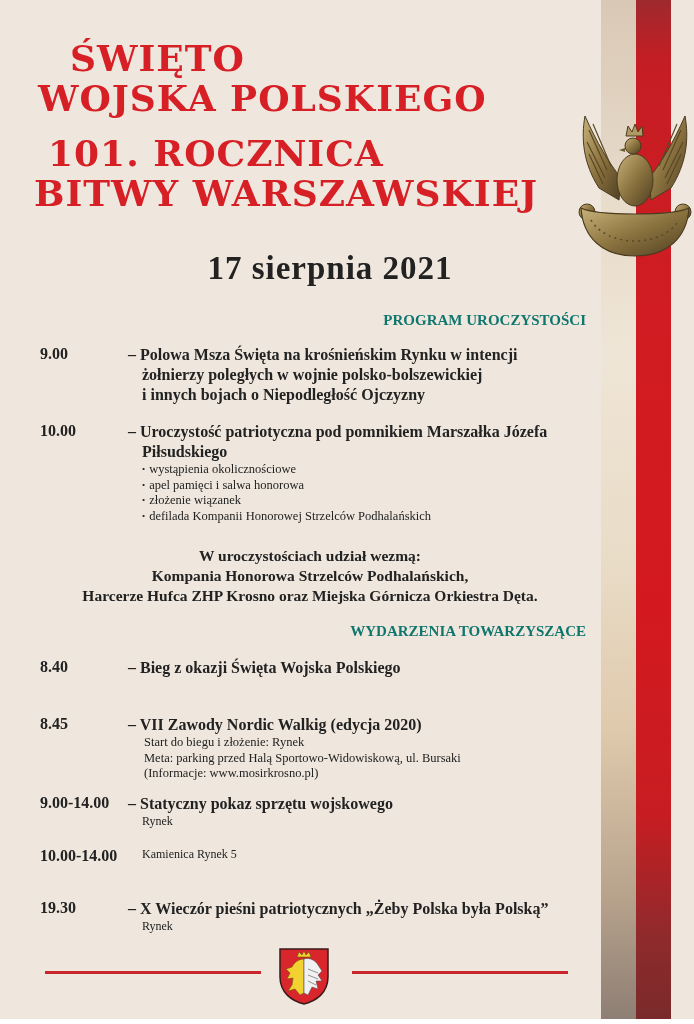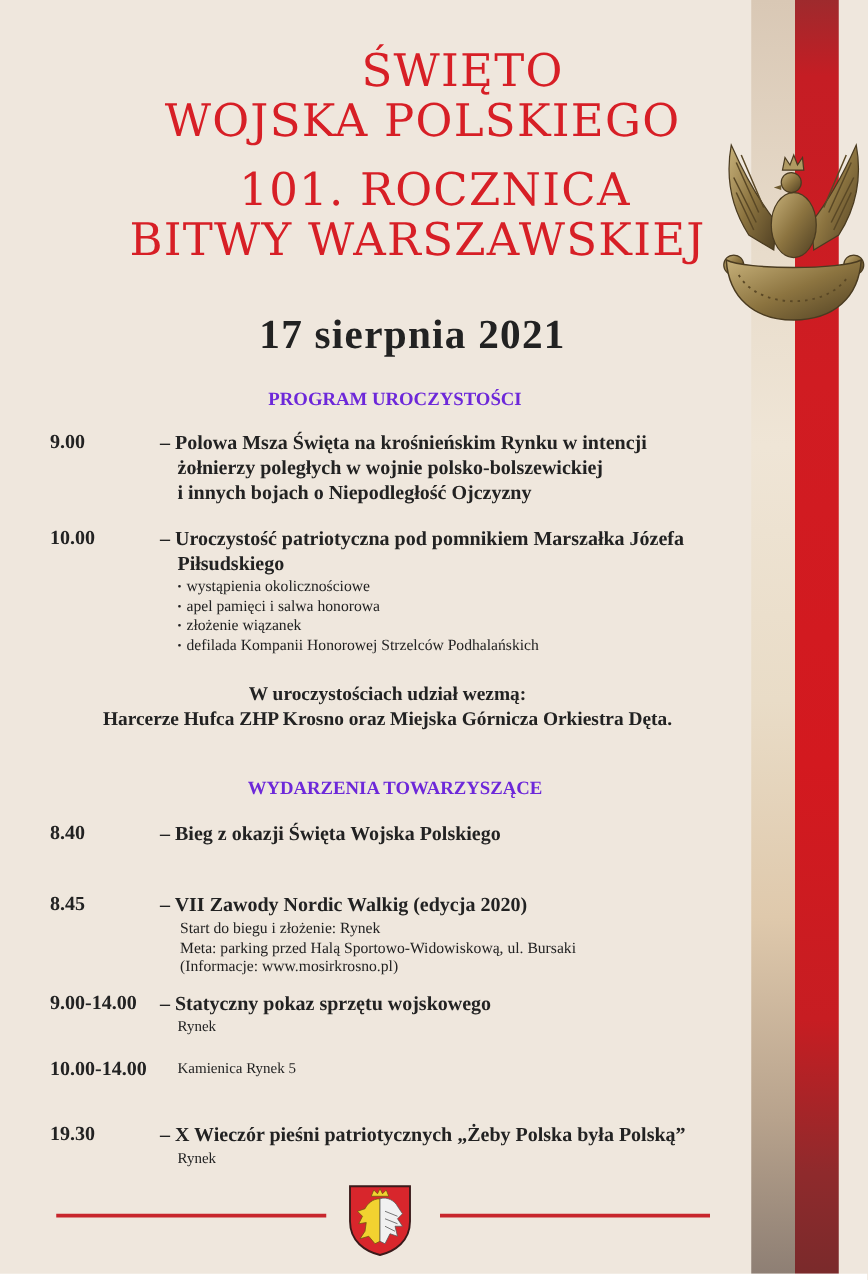--- a/index.html
+++ b/index.html
@@ -20,36 +20,36 @@
   .flag-red {
     position: absolute; left: 35px; top: 0; width: 35px; height: 100%;
     background: linear-gradient(180deg, #9e2a2d 0%, #c51d24 6%, #d01c22 30%, #d3191f 60%, #c71d22 80%, #8f2a2c 92%, #7a2a2b 100%);
   }
 
   
   .emblem { position: absolute; left: 577px; top: 108px; width: 116px; height: 150px; }
 
   
   .title {
-    position: absolute; left: 60px; width: 620px; text-align: center;
-    color: #d71f26; font-family: "DejaVu Serif", serif; font-weight: normal;
+    position: absolute; left: 60px; width: 620px; 
+    color: #d71f26; font-family: "DejaVu Serif", serif; font-weight: bold;
     letter-spacing: 1px; line-height: 1;
   }
   .t1 { top: 40px; font-size: 36px; left: 70px; width: 600px; }
   .t2 { top: 80px; font-size: 36px; left: 38px; width: 600px; }
   .t3 { top: 135px; font-size: 36px; left: 48px; width: 600px; }
   .t4 { top: 175px; font-size: 36px; left: 34px; width: 600px; }
 
   .date {
     position: absolute; top: 250px; left: 60px; width: 540px; text-align: center;
     font-size: 33px; font-weight: bold; letter-spacing: 1px; color: #222;
   }
   .section-heading {
-    position: absolute; left: 40px; width: 540px; text-align: center;
-    font-size: 15px; font-weight: bold; color: #6d28d9;
+    position: absolute; left: 40px; width: 540px; text-align: right;
+    font-size: 15px; font-weight: bold; color: #0f766e;
   }
   .sh-program { top: 312px; left: 46px; }
   .sh-events { top: 623px; left: 46px; }
 
   .event { position: absolute; left: 0; width: 600px; }
   .ev-time {
     position: absolute; left: 40px; top: 0;
     font-size: 16px; font-weight: bold; color: #222;
   }
   .ev-desc {
@@ -135,20 +135,21 @@
       <li>wystąpienia okolicznościowe</li>
       <li>apel pamięci i salwa honorowa</li>
       <li>złożenie wiązanek</li>
       <li>defilada Kompanii Honorowej Strzelców Podhalańskich</li>
     </ul>
   </div>
 </div>
 
 <div class="participants">
   <div>W uroczystościach udział wezmą:</div>
+  <div>Kompania Honorowa Strzelców Podhalańskich,</div>
   <div>Harcerze Hufca ZHP Krosno oraz Miejska Górnicza Orkiestra Dęta.</div>
 </div>
 
 <div class="section-heading sh-events">WYDARZENIA TOWARZYSZĄCE</div>
 
 <div class="event" style="top:658px;">
   <div class="ev-time">8.40</div>
   <div class="ev-desc">
     <span>– Bieg z okazji Święta Wojska Polskiego</span>
   </div>

